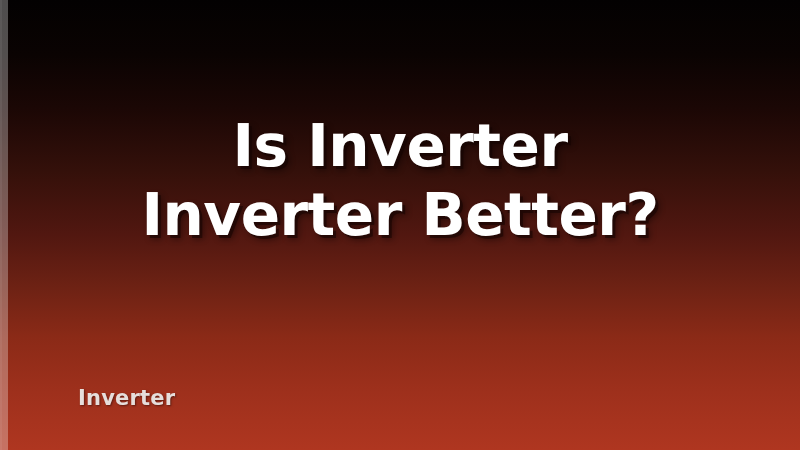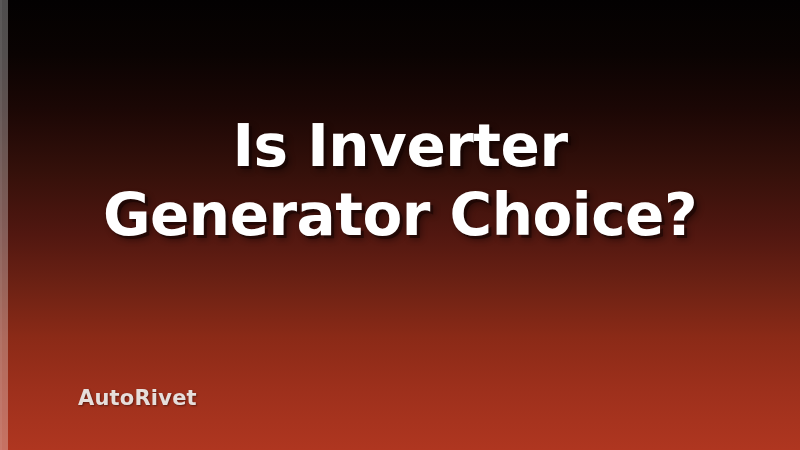--- a/index.html
+++ b/index.html
@@ -90,18 +90,18 @@
 </head>
 <body>
 
 <div id="banner">
 
   <div id="edge-band"></div>
   <div id="edge-band-inner"></div>
 
   <div id="headline">
     <span class="headline-line">Is Inverter</span>
-    <span class="headline-line">Generator Choice?</span>
+    <span class="headline-line">Inverter Better?</span>
   </div>
 
-  <div id="brand">AutoRivet</div>
+  <div id="brand">Inverter</div>
 
 </div>
 
 </body></html>

